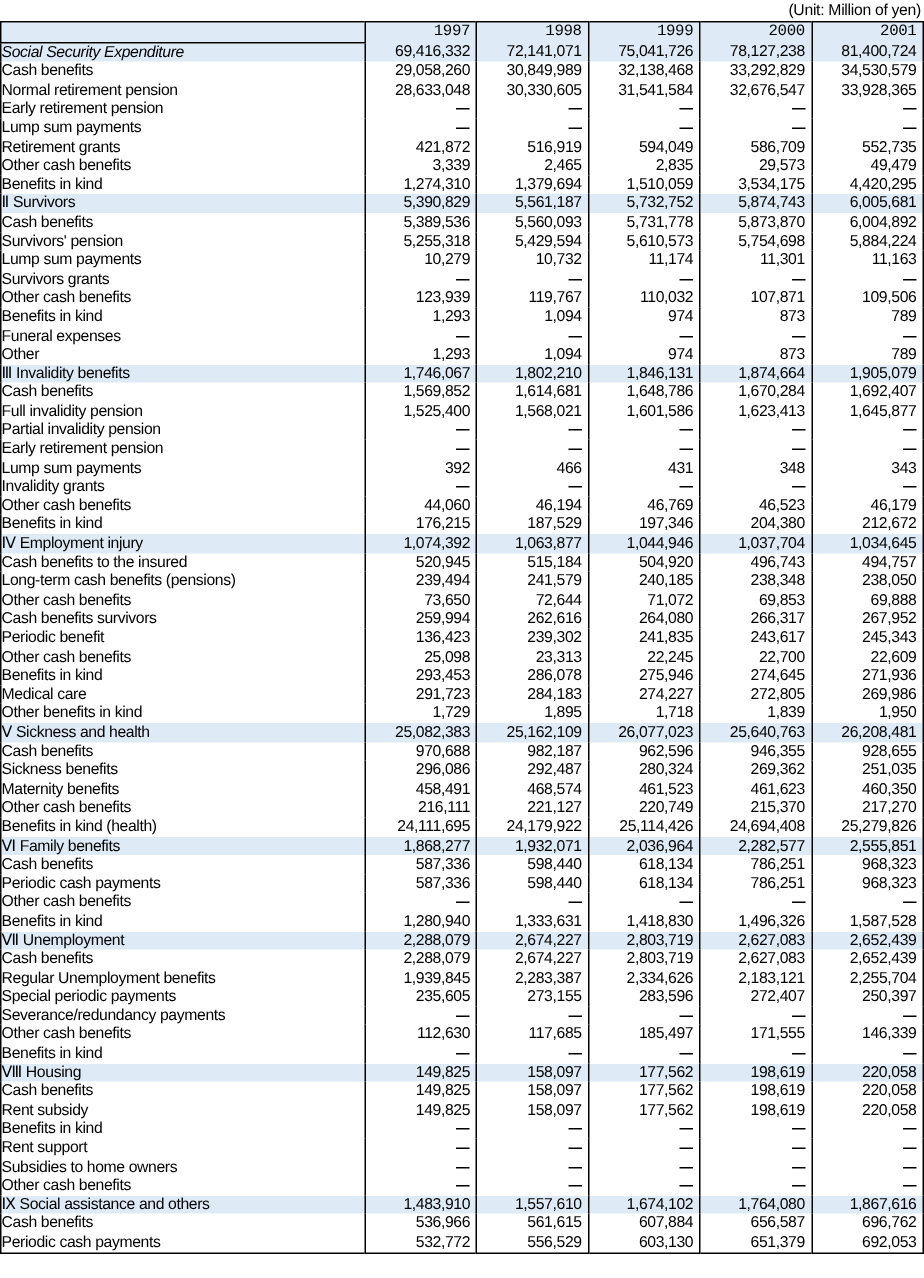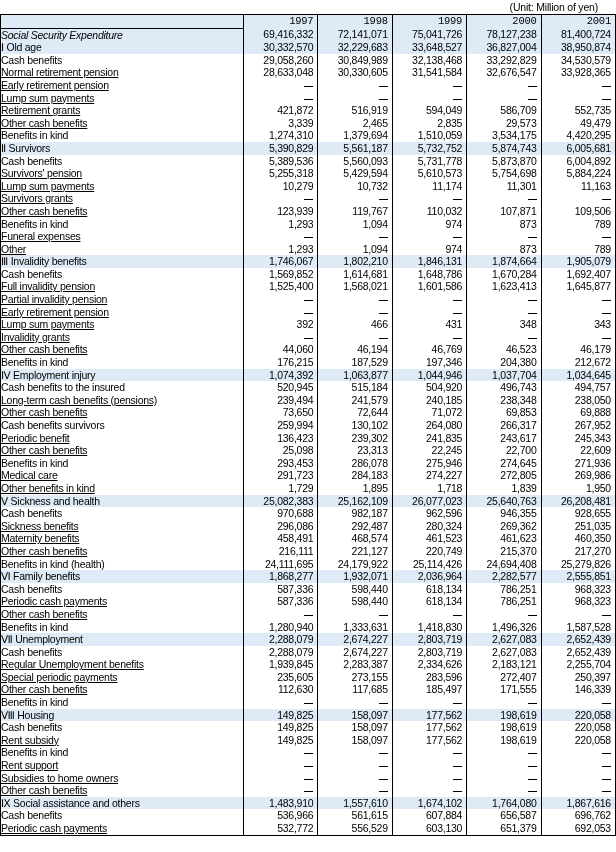--- a/index.html
+++ b/index.html
@@ -18,21 +18,21 @@
     position: relative;
     width: 616px;
     height: 852px;
     box-sizing: border-box;
   }
   .unit-line {
     text-align: right;
     font-size: 10.5px;
     line-height: 14px;
     height: 14px;
-    padding-right: 18px;
+    padding-right: 2px;
     white-space: nowrap;
     letter-spacing: -0.2px;
   }
   table.sse {
     border-collapse: collapse;
     table-layout: fixed;
     width: 615px;
     margin-left: 0px;
     border: 1px solid #000000;
   }
@@ -72,21 +72,21 @@
   thead th.year { padding-right: 0; }
 
   td.label {
     text-align: left;
     padding-left: 2px;
   }
   
   .lv0 { padding-left: 2px; font-style: italic; }
   .lv1 { padding-left: 22px; }
   .lv2 { padding-left: 42px; }
-  .lv3 { padding-left: 58px; text-decoration: underline; }
+  .lv3 { padding-left: 58px; }
 
   tr.hl td { background: #deebf7; }
 
   td.val .dash {
     display: inline-block;
     width: 9px;
     border-bottom: 1.4px solid #000000;
     vertical-align: 2px;
   }
   
@@ -119,28 +119,20 @@
     </thead>
     <tbody>
         <tr class="hl">
           <td class="label lv0">Social Security Expenditure</td>
           <td class="val">69,416,332</td>
           <td class="val">72,141,071</td>
           <td class="val">75,041,726</td>
           <td class="val">78,127,238</td>
           <td class="val">81,400,724</td>
         </tr>
-        <tr class="hl">
-          <td class="label lv1">Ⅰ Old age</td>
-          <td class="val">30,332,570</td>
-          <td class="val">32,229,683</td>
-          <td class="val">33,648,527</td>
-          <td class="val">36,827,004</td>
-          <td class="val">38,950,874</td>
-        </tr>
         <tr>
           <td class="label lv2">Cash benefits</td>
           <td class="val">29,058,260</td>
           <td class="val">30,849,989</td>
           <td class="val">32,138,468</td>
           <td class="val">33,292,829</td>
           <td class="val">34,530,579</td>
         </tr>
         <tr>
           <td class="label lv3">Normal retirement pension</td>
@@ -362,21 +354,21 @@
           <td class="label lv3">Other cash benefits</td>
           <td class="val">73,650</td>
           <td class="val">72,644</td>
           <td class="val">71,072</td>
           <td class="val">69,853</td>
           <td class="val">69,888</td>
         </tr>
         <tr>
           <td class="label lv2">Cash benefits survivors</td>
           <td class="val">259,994</td>
-          <td class="val">130,102</td>
+          <td class="val">262,616</td>
           <td class="val">264,080</td>
           <td class="val">266,317</td>
           <td class="val">267,952</td>
         </tr>
         <tr>
           <td class="label lv3">Periodic benefit</td>
           <td class="val">136,423</td>
           <td class="val">239,302</td>
           <td class="val">241,835</td>
           <td class="val">243,617</td>
@@ -528,20 +520,28 @@
         </tr>
         <tr>
           <td class="label lv3">Special periodic payments</td>
           <td class="val">235,605</td>
           <td class="val">273,155</td>
           <td class="val">283,596</td>
           <td class="val">272,407</td>
           <td class="val">250,397</td>
         </tr>
         <tr>
+          <td class="label lv3">Severance/redundancy payments</td>
+          <td class="val"><span class="dash"></span></td>
+          <td class="val"><span class="dash"></span></td>
+          <td class="val"><span class="dash"></span></td>
+          <td class="val"><span class="dash"></span></td>
+          <td class="val"><span class="dash"></span></td>
+        </tr>
+        <tr>
           <td class="label lv3">Other cash benefits</td>
           <td class="val">112,630</td>
           <td class="val">117,685</td>
           <td class="val">185,497</td>
           <td class="val">171,555</td>
           <td class="val">146,339</td>
         </tr>
         <tr>
           <td class="label lv2">Benefits in kind</td>
           <td class="val"><span class="dash"></span></td>

